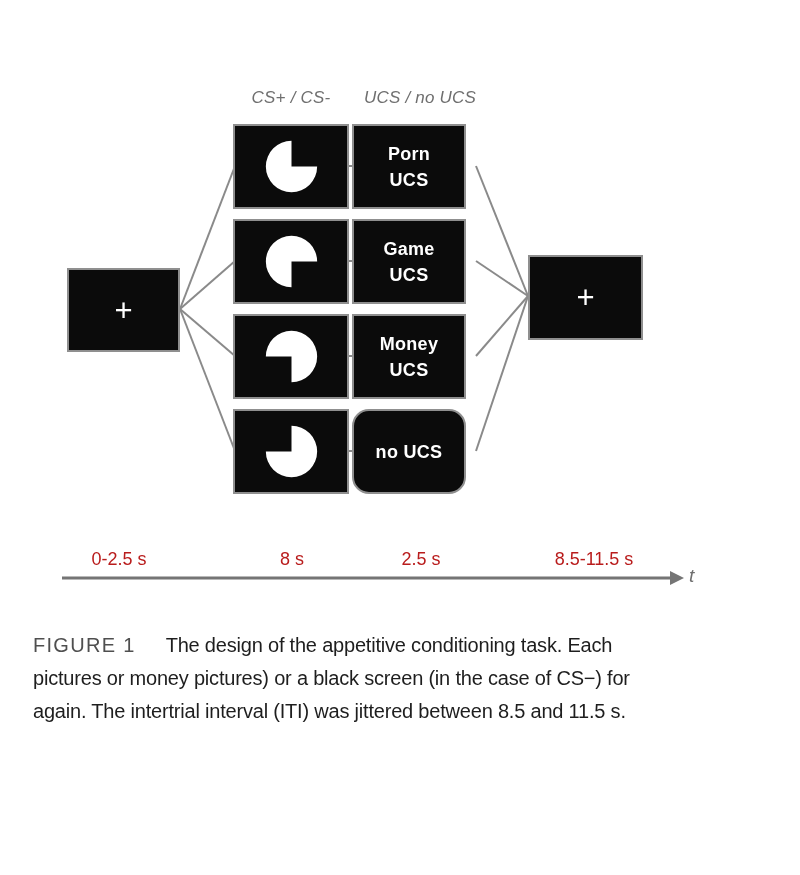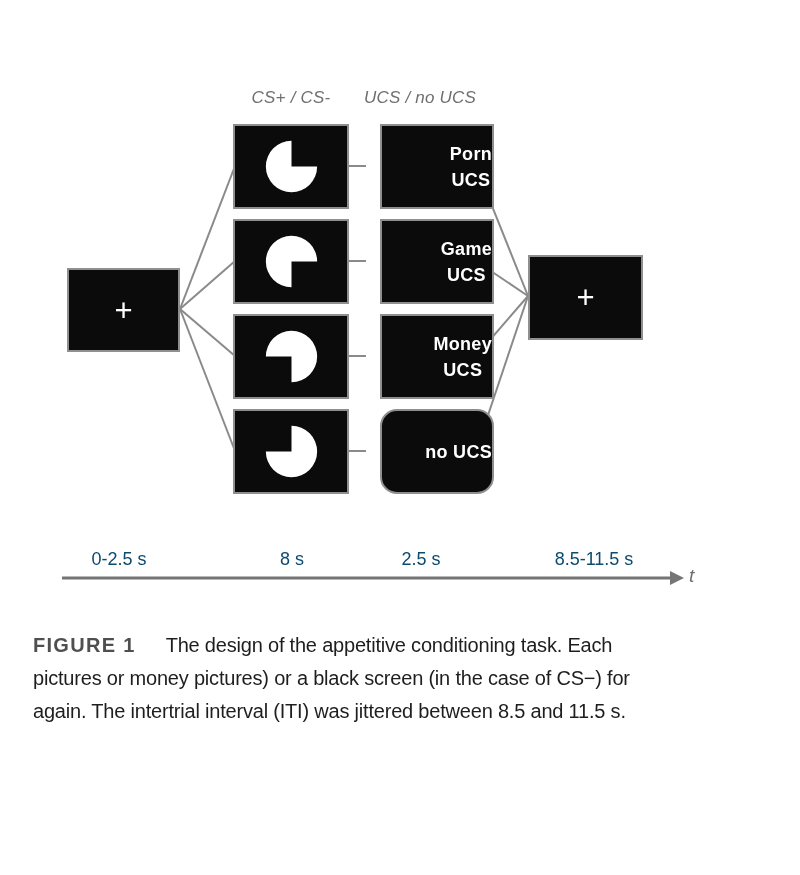--- a/index.html
+++ b/index.html
@@ -14,33 +14,33 @@
   #hdr-ucs{left:330px;}
 
   .screen-box{position:absolute;background:#0b0b0b;border:2px solid #8f8f8f;
     box-sizing:border-box;display:flex;align-items:center;justify-content:center;}
   #fix-left{left:67px;top:268px;width:113px;height:84px;}
   #fix-right{left:528px;top:255px;width:115px;height:85px;}
   .plus{color:#ffffff;font-size:31px;font-weight:400;line-height:1;}
 
   .cs-box{position:absolute;left:233px;width:116px;height:85px;background:#0b0b0b;
     border:2px solid #8f8f8f;box-sizing:border-box;display:flex;align-items:center;justify-content:center;}
-  .ucs-box{position:absolute;left:380px;width:114px;height:85px;background:#0b0b0b;
-    border:2px solid #8f8f8f;box-sizing:border-box;display:flex;align-items:center;justify-content:flex-end;}
+  .ucs-box{position:absolute;left:352px;width:114px;height:85px;background:#0b0b0b;
+    border:2px solid #8f8f8f;box-sizing:border-box;display:flex;align-items:center;justify-content:center;}
   .ucs-label{color:#ffffff;font-size:18px;font-weight:600;line-height:26px;
     text-align:center;letter-spacing:0.3px;}
 
   .timeline-label{position:absolute;top:549px;transform:translateX(-50%);
-    font-size:18px;color:#0c4a6e;white-space:nowrap;}
+    font-size:18px;color:#b91c1c;white-space:nowrap;}
   #t-label{position:absolute;left:689px;top:565px;font-size:19px;font-style:italic;color:#6f6f6f;}
 
   #caption{position:absolute;left:33px;top:629px;width:760px;color:#1e1e1e;
     font-size:20px;letter-spacing:-0.2px;}
   .cap-line{display:block;height:33px;line-height:33px;white-space:nowrap;}
-  .fig-label{font-weight:bold;color:#4f4f4f;letter-spacing:1.3px;margin-right:30px;}
+  .fig-label{font-weight:normal;color:#4f4f4f;letter-spacing:1.3px;margin-right:30px;}
   .sub{font-size:13px;position:relative;top:5px;letter-spacing:0;}
 </style>
 </head>
 <body>
 
 <div id="page">
 
   <svg id="connector-layer" viewBox="0 0 800 875" xmlns="http://www.w3.org/2000/svg">
     <g stroke="#8a8a8a" stroke-width="2">
       <line x1="180" y1="309" x2="235" y2="166"></line>

